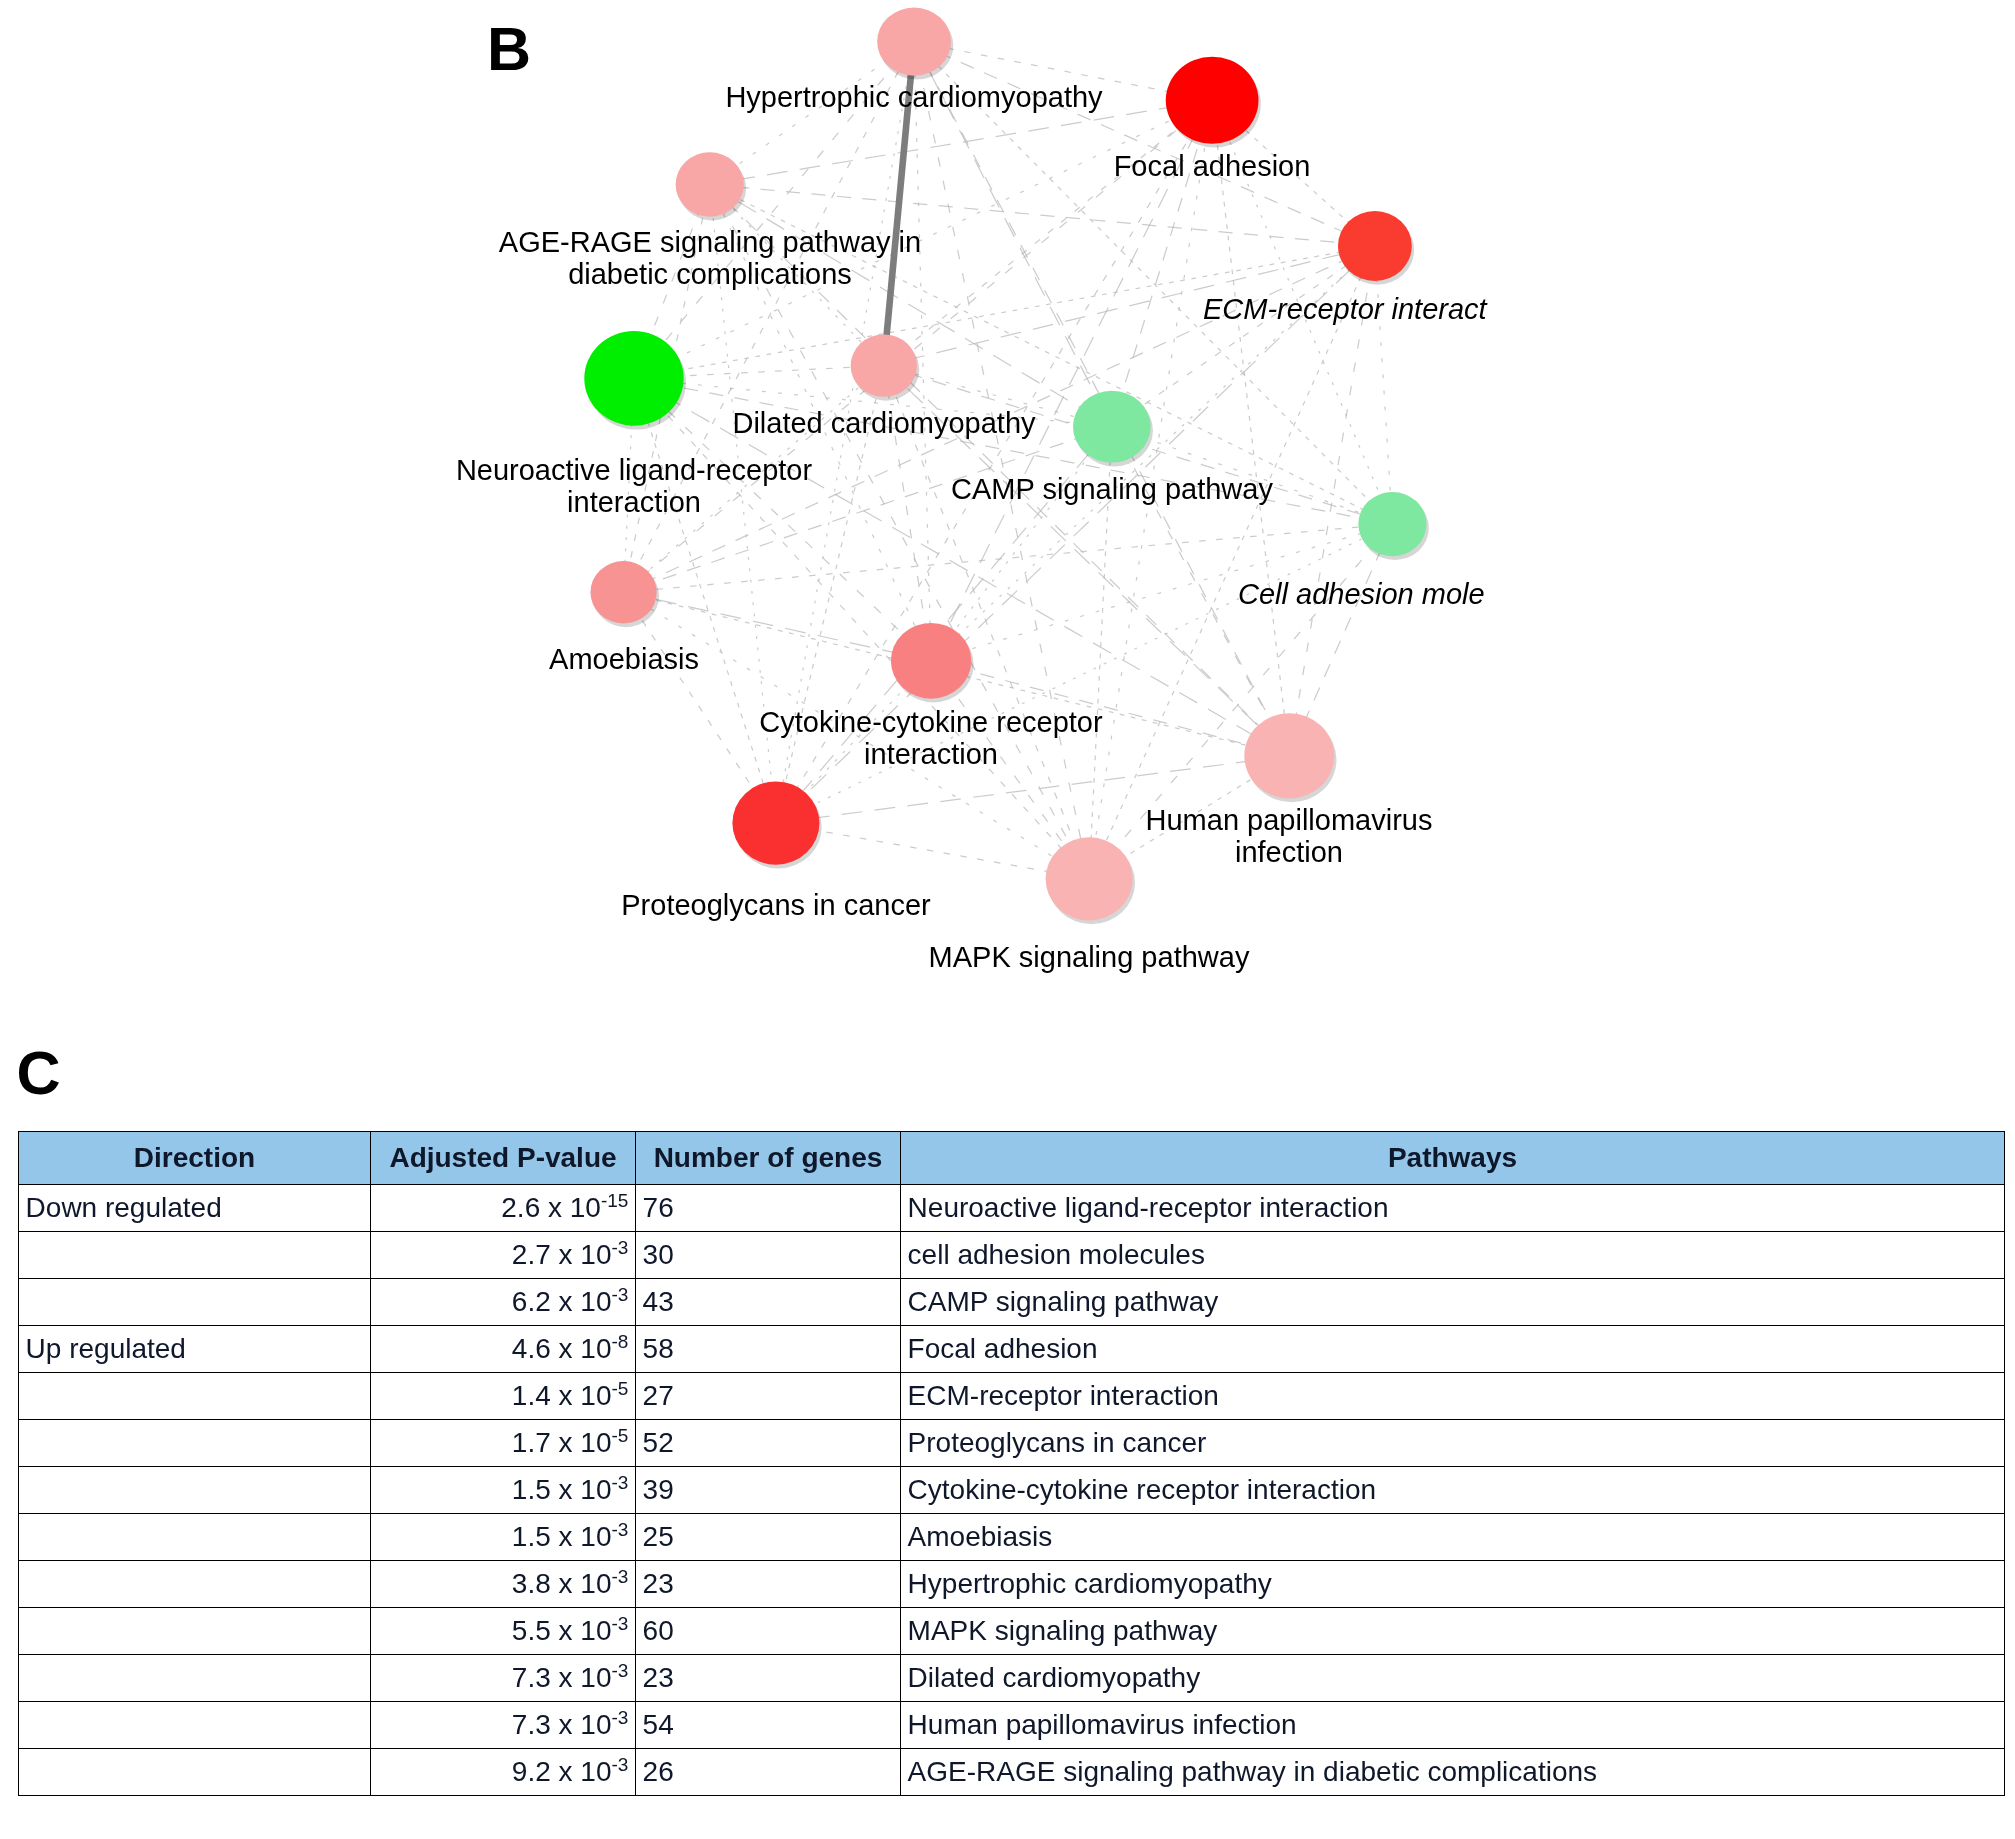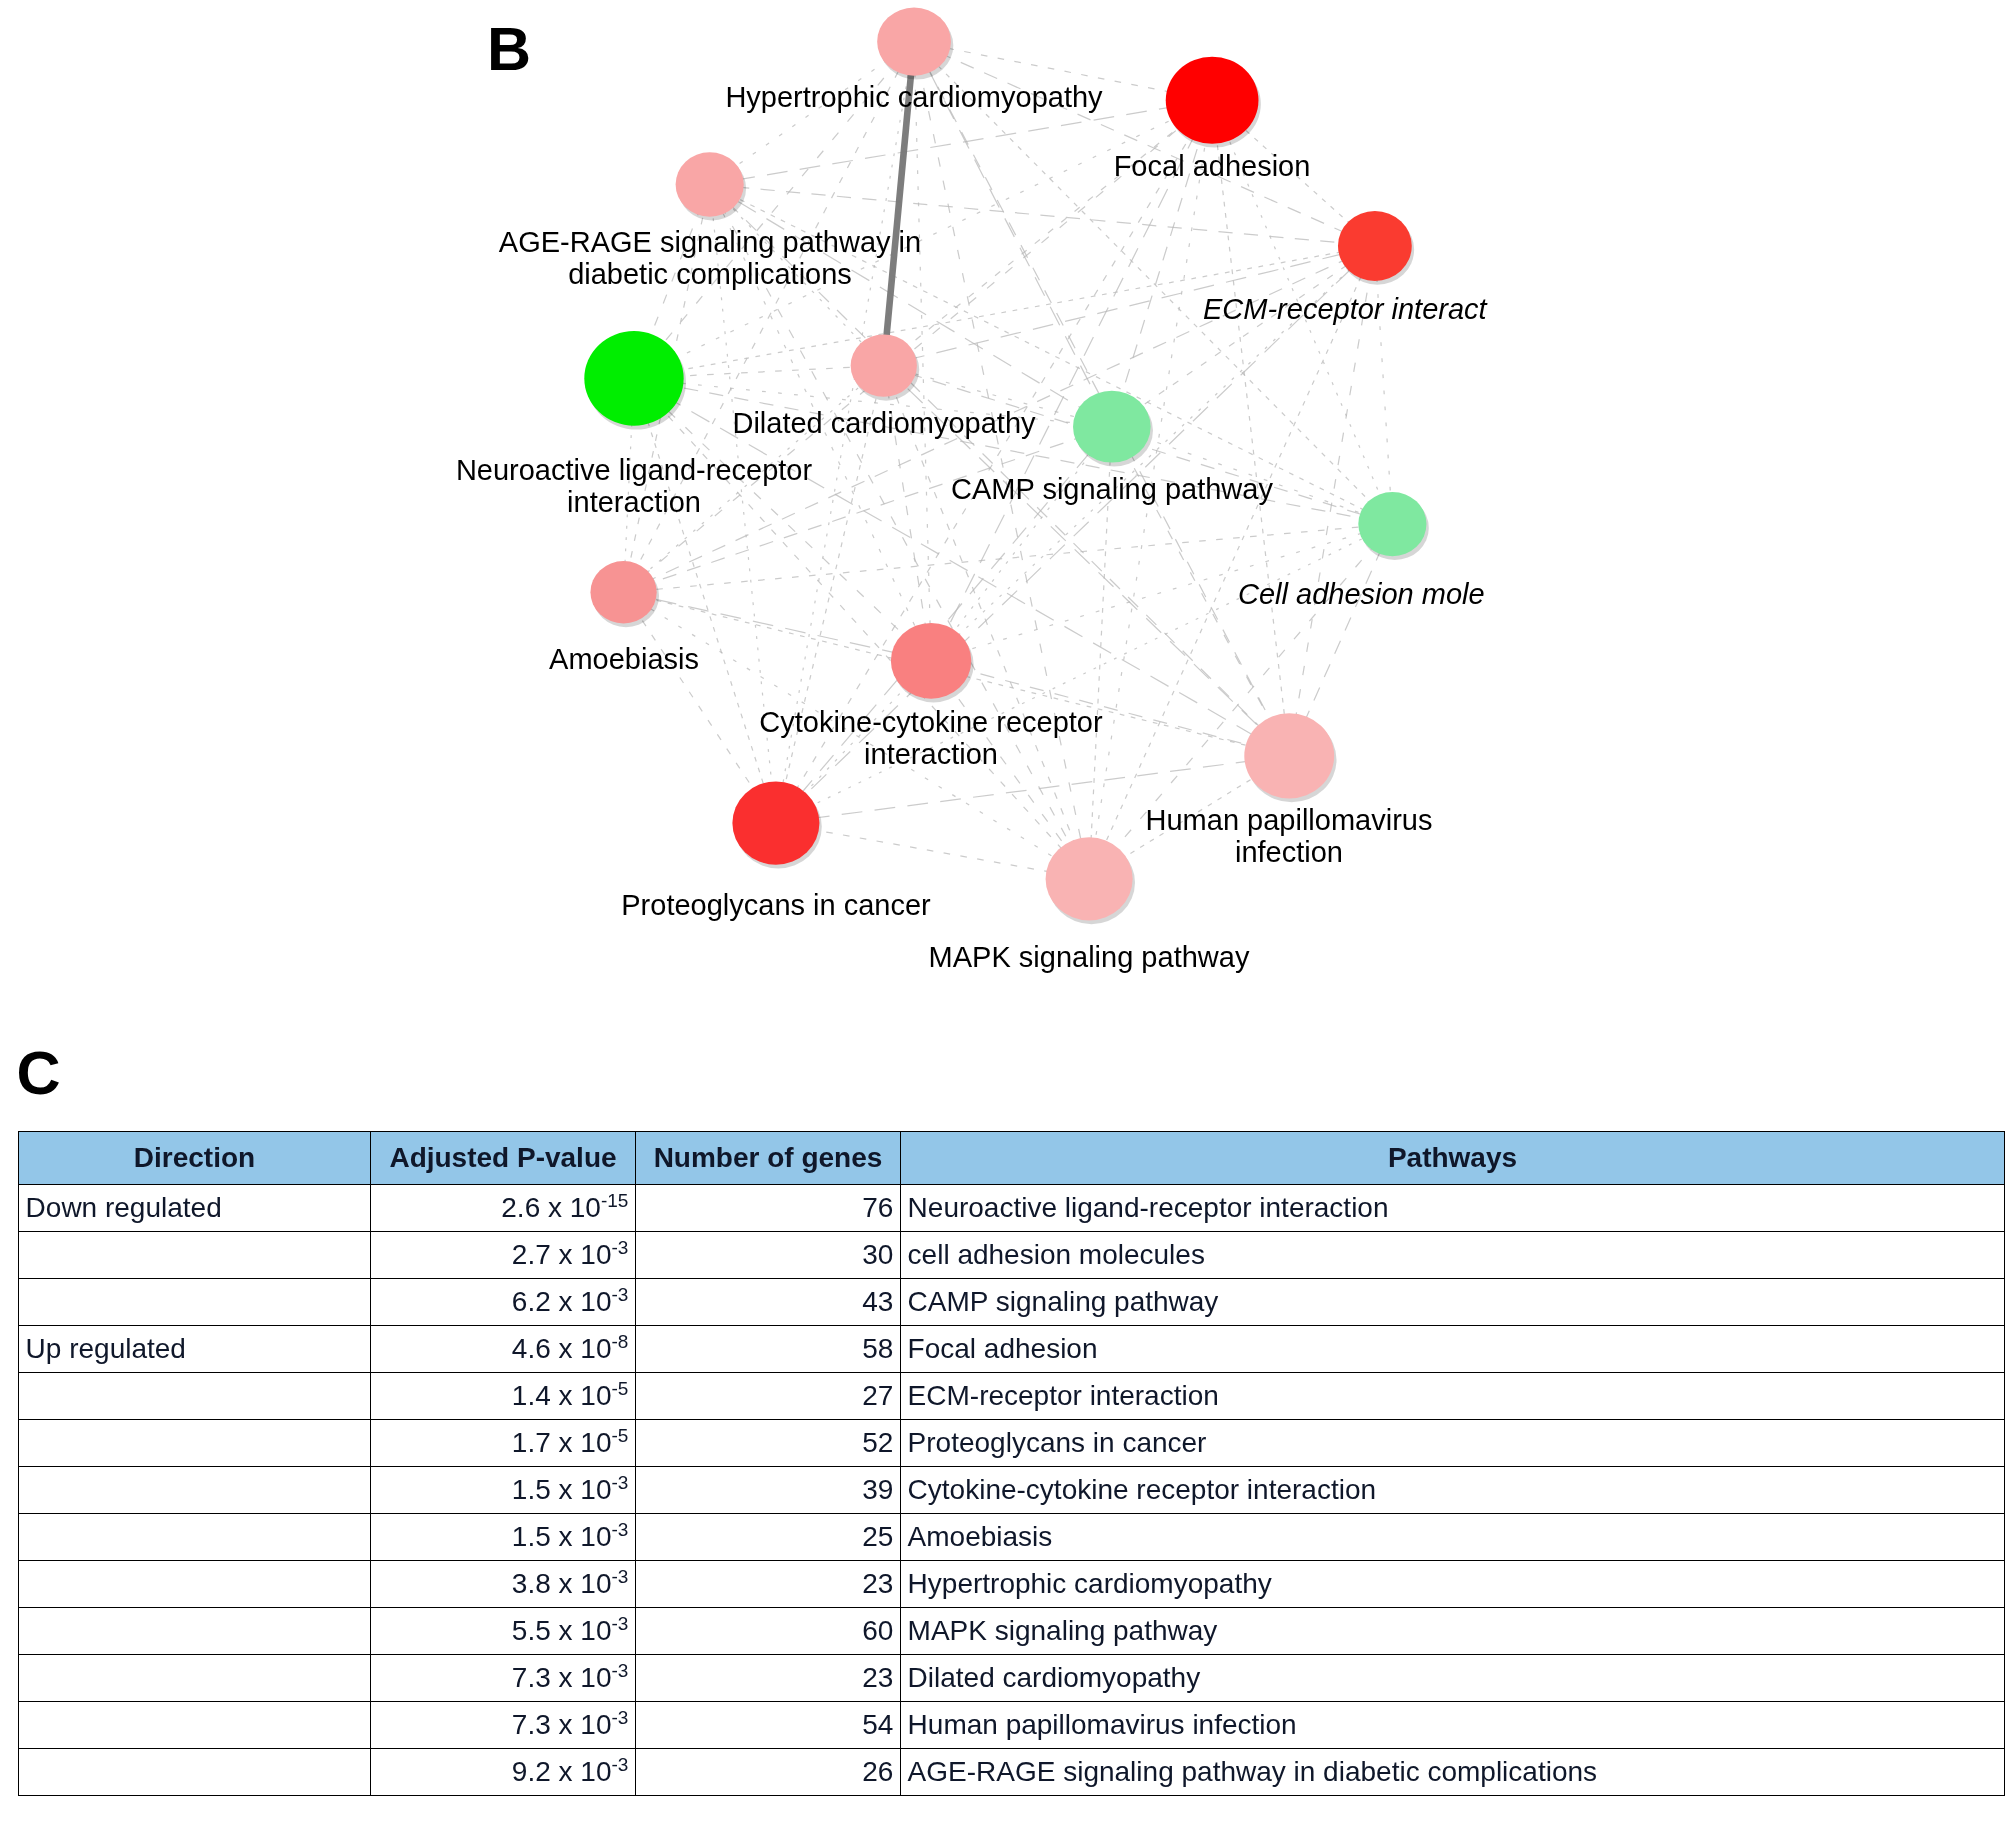--- a/index.html
+++ b/index.html
@@ -97,21 +97,21 @@
     text-align: center;
     height: 53px;
   }
   .col-direction  { width: 352px; }
   .col-pvalue     { width: 265px; }
   .col-genes      { width: 265px; }
   .col-pathways   { width: auto; }
 
   td.cell-direction { text-align: left; }
   td.cell-pvalue    { text-align: right; white-space: nowrap; }
-  td.cell-genes     { text-align: right; }
+  td.cell-genes     { text-align: left; }
   td.cell-pathway   { text-align: left; }
 
   .sup {
     font-size: 19px;
     vertical-align: super;
     line-height: 0;
   }
 </style>
 </head>
 <body>

